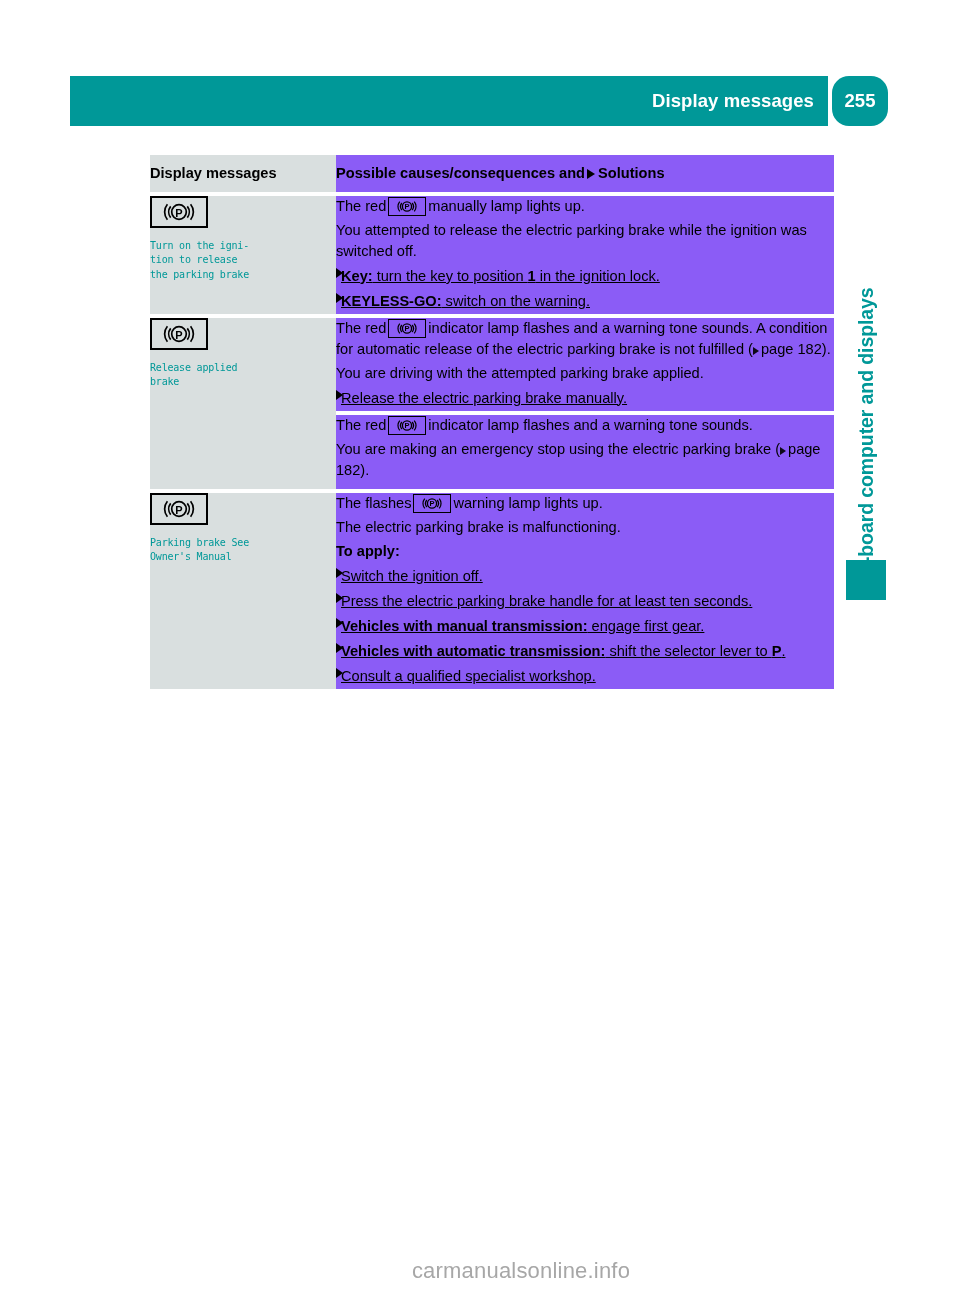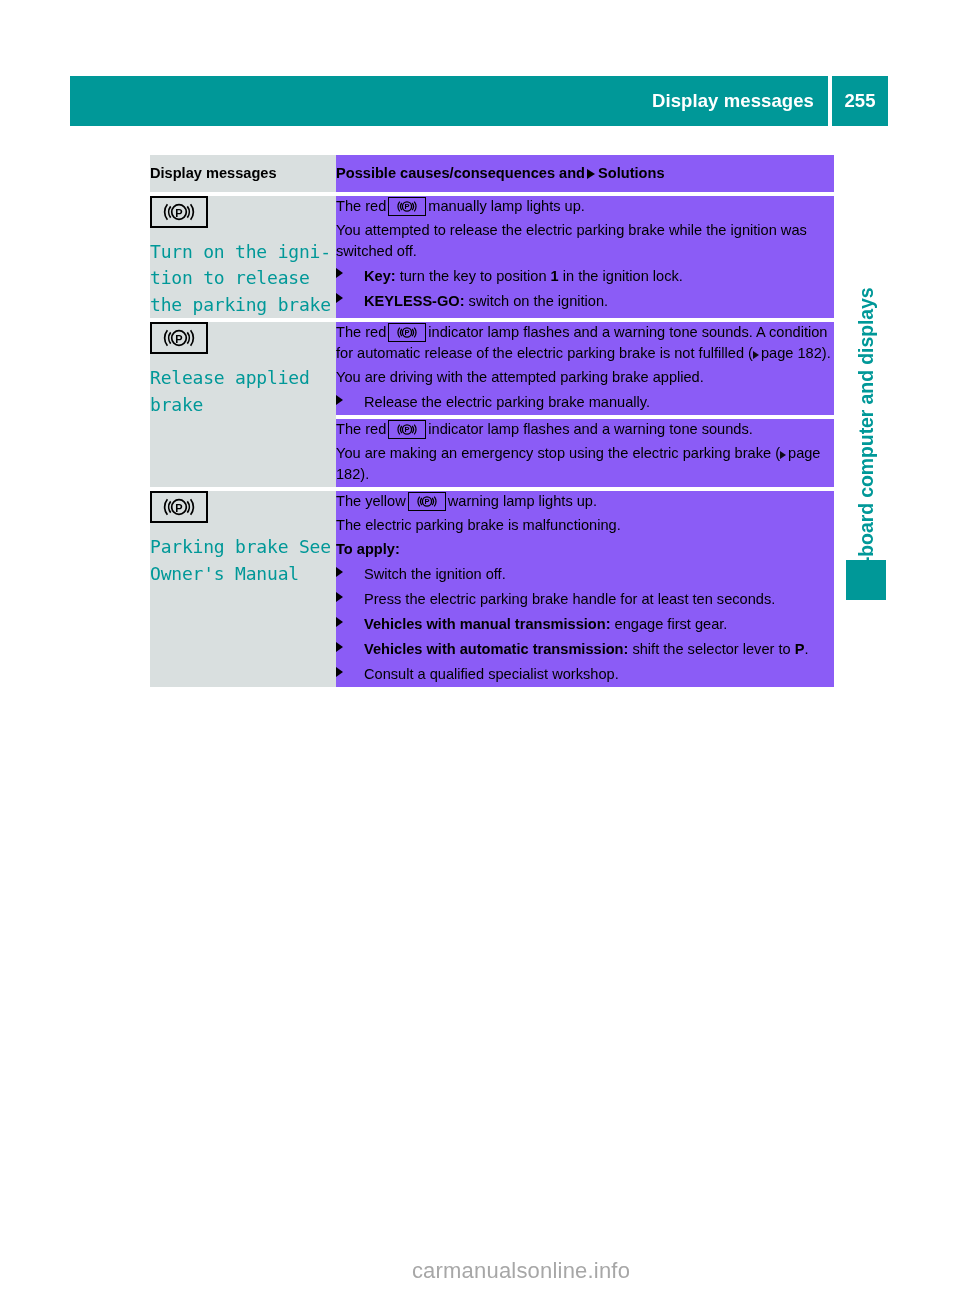--- a/index.html
+++ b/index.html
@@ -44,20 +44,21 @@
     width: 4px;
     background: #ffffff;
     flex: 0 0 auto;
   }
   .header-page-block {
     flex: 0 0 56px;
     background: #009898;
     display: flex;
     align-items: center;
     justify-content: center;
+    border-radius: 17px;
   }
   .header-page-num {
     color: #ffffff;
     font-size: 18.5px;
     font-weight: bold;
   }
 
   
   .side-tab {
     position: absolute;
@@ -147,42 +148,43 @@
     padding: 2px 7px;
     background: transparent;
     line-height: 0;
     margin-bottom: 7px;
   }
   .lamp-box svg { display: block; }
 
   .msg-text {
     color: #009898;
     font-family: "DejaVu Sans Mono", "Liberation Mono", monospace;
-    font-size: 18px;
+    font-size: 10px;
     line-height: 1.48;
     white-space: pre-line;
     letter-spacing: -0.2px;
   }
 
   
   .para {
     font-size: 14.6px;
     line-height: 1.44;
     color: #000000;
     margin: 0 0 3px 0;
   }
-  .para:last-child { margin-bottom: 2px; }
+  .para:last-child { margin-bottom: 8px; }
 
   .bullet-line {
     font-size: 14.6px;
     line-height: 1.44;
     color: #000000;
     position: relative;
-    padding-left: 28px;
+    padding-left: 5px;
     margin: 4px 0 2px 0;
+    text-decoration: underline;
   }
   .bullet-line .tri {
     position: absolute;
     left: 0;
     top: 0.18em;
     width: 0;
     height: 0;
     border-top: 5px solid transparent;
     border-bottom: 5px solid transparent;
     border-left: 7px solid #000000;
@@ -300,21 +302,21 @@
                   <circle cx="20" cy="12" r="7.3"></circle>
                   <path d="M8.4 4.2 A12.4 12.4 0 0 0 8.4 19.8"></path>
                   <path d="M11.7 6.4 A9 9 0 0 0 11.7 17.6"></path>
                   <path d="M31.6 4.2 A12.4 12.4 0 0 1 31.6 19.8"></path>
                   <path d="M28.3 6.4 A9 9 0 0 1 28.3 17.6"></path>
                 </g>
                 <text x="20" y="16.6" text-anchor="middle" font-family="Liberation Sans, sans-serif" font-size="12" font-weight="bold" fill="#000">P</text>
               </svg></span><span>manually lamp lights up.</span></p>
         <p class="para">You attempted to release the electric parking brake while the ignition was switched off.</p>
         <div class="bullet-line"><span class="tri"></span><span class="b">Key:</span><span> turn the key to position </span><span class="b">1</span><span> in the ignition lock.</span></div>
-        <div class="bullet-line"><span class="tri"></span><span class="b">KEYLESS-GO:</span><span> switch on the ignition.</span></div>
+        <div class="bullet-line"><span class="tri"></span><span class="b">KEYLESS-GO:</span><span> switch on the warning.</span></div>
       </td>
     </tr>
     <tr class="row-sep">
         <td></td>
         <td></td>
       </tr>
 
     <tr>
       <td class="cell-left" rowspan="3">
         <span class="lamp-box">
@@ -382,21 +384,21 @@
               <path d="M31.6 4.2 A12.4 12.4 0 0 1 31.6 19.8"></path>
               <path d="M28.3 6.4 A9 9 0 0 1 28.3 17.6"></path>
             </g>
             <text x="20" y="16.6" text-anchor="middle" font-family="Liberation Sans, sans-serif" font-size="11" font-weight="bold" fill="#000">P</text>
           </svg>
         </span>
         <div class="msg-text">Parking brake See
 Owner's Manual</div>
       </td>
       <td class="cell-right">
-        <p class="para"><span>The yellow</span><span class="lamp-inline"><svg width="26" height="15" viewBox="0 0 40 24">
+        <p class="para"><span>The flashes</span><span class="lamp-inline"><svg width="26" height="15" viewBox="0 0 40 24">
                 <g fill="none" stroke="#000" stroke-width="2.1">
                   <circle cx="20" cy="12" r="7.3"></circle>
                   <path d="M8.4 4.2 A12.4 12.4 0 0 0 8.4 19.8"></path>
                   <path d="M11.7 6.4 A9 9 0 0 0 11.7 17.6"></path>
                   <path d="M31.6 4.2 A12.4 12.4 0 0 1 31.6 19.8"></path>
                   <path d="M28.3 6.4 A9 9 0 0 1 28.3 17.6"></path>
                 </g>
                 <text x="20" y="16.6" text-anchor="middle" font-family="Liberation Sans, sans-serif" font-size="12" font-weight="bold" fill="#000">P</text>
               </svg></span><span>warning lamp lights up.</span></p>
         <p class="para">The electric parking brake is malfunctioning.</p>

